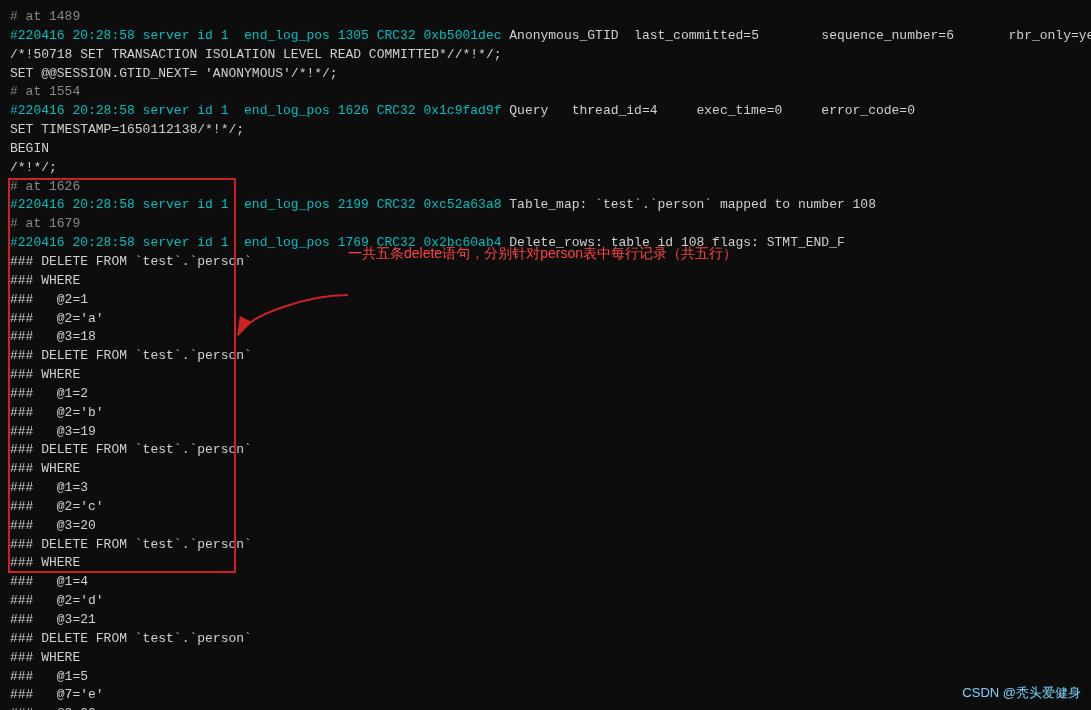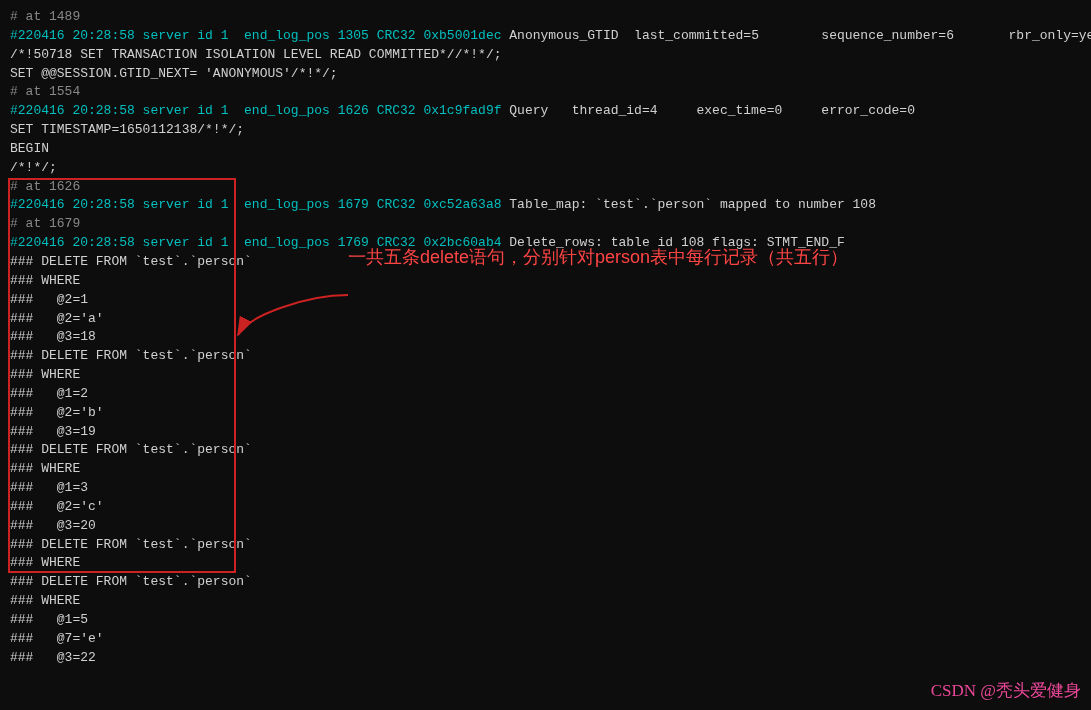--- a/index.html
+++ b/index.html
@@ -40,55 +40,55 @@
     }
     .annotation-box {
       position: absolute;
       left: 348px;
       top: 245px;
       pointer-events: none;
     }
     .annotation-text {
       color: #ff4444;
       font-family: 'SimHei', 'Microsoft YaHei', sans-serif;
-      font-size: 18px;
+      font-size: 14px;
       white-space: nowrap;
     }
     .arrow-svg {
       position: absolute;
       left: 228px;
       top: 285px;
       pointer-events: none;
     }
     .branding {
       position: absolute;
       bottom: 8px;
       right: 10px;
-      color: #ec4899;
-      font-family: Liberation Serif, serif;
-      font-size: 17px;
+      color: #7dd3fc;
+      font-family: Liberation Sans, sans-serif;
+      font-size: 13px;
     }
   </style>
 </head>
 <body>
 
 <div class="terminal">
 
   <div>
     <div class="line gray"># at 1489</div>
     <div class="line"><span class="cyan">#220416 20:28:58 server id 1  end_log_pos 1305 CRC32 0xb5001dec</span><span class="white">	Anonymous_GTID	last_committed=5	sequence_number=6	rbr_only=yes</span></div>
     <div class="line white">/*!50718 SET TRANSACTION ISOLATION LEVEL READ COMMITTED*//*!*/;</div>
     <div class="line white">SET @@SESSION.GTID_NEXT= 'ANONYMOUS'/*!*/;</div>
     <div class="line gray"># at 1554</div>
     <div class="line"><span class="cyan">#220416 20:28:58 server id 1  end_log_pos 1626 CRC32 0x1c9fad9f</span><span class="white">	Query	thread_id=4	exec_time=0	error_code=0</span></div>
     <div class="line white">SET TIMESTAMP=1650112138/*!*/;</div>
     <div class="line white">BEGIN</div>
     <div class="line white">/*!*/;</div>
     <div class="line gray"># at 1626</div>
-    <div class="line"><span class="cyan">#220416 20:28:58 server id 1  end_log_pos 1679 CRC32 0xc52a63a8</span><span class="white">	Table_map: `test`.`person` mapped to number 108</span></div>
+    <div class="line"><span class="cyan">#220416 20:28:58 server id 1  end_log_pos 2199 CRC32 0xc52a63a8</span><span class="white">	Table_map: `test`.`person` mapped to number 108</span></div>
     <div class="line gray"># at 1679</div>
     <div class="line"><span class="cyan">#220416 20:28:58 server id 1  end_log_pos 1769 CRC32 0x2bc60ab4</span><span class="white">	Delete_rows: table id 108 flags: STMT_END_F</span></div>
 
     <div class="line white">### DELETE FROM `test`.`person`</div>
     <div class="line white">### WHERE</div>
     <div class="line white">###   @2=1</div>
     <div class="line white">###   @2='a'</div>
     <div class="line white">###   @3=18</div>
 
     <div class="line white">### DELETE FROM `test`.`person`</div>
@@ -98,20 +98,23 @@
     <div class="line white">###   @3=19</div>
 
     <div class="line white">### DELETE FROM `test`.`person`</div>
     <div class="line white">### WHERE</div>
     <div class="line white">###   @1=3</div>
     <div class="line white">###   @2='c'</div>
     <div class="line white">###   @3=20</div>
 
     <div class="line white">### DELETE FROM `test`.`person`</div>
     <div class="line white">### WHERE</div>
+    <div class="line white">###   @1=4</div>
+    <div class="line white">###   @2='d'</div>
+    <div class="line white">###   @3=21</div>
 
     <div class="line white">### DELETE FROM `test`.`person`</div>
     <div class="line white">### WHERE</div>
     <div class="line white">###   @1=5</div>
     <div class="line white">###   @7='e'</div>
     <div class="line white">###   @3=22</div>
 
   </div>
 
   <div class="highlight-sql"></div>

